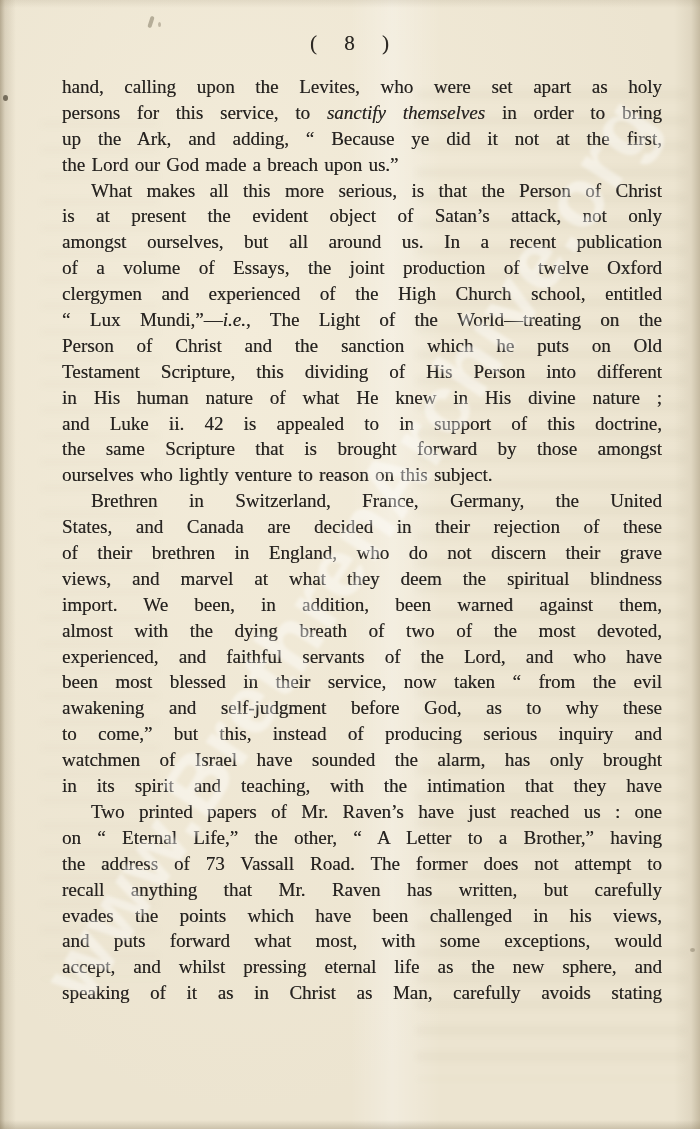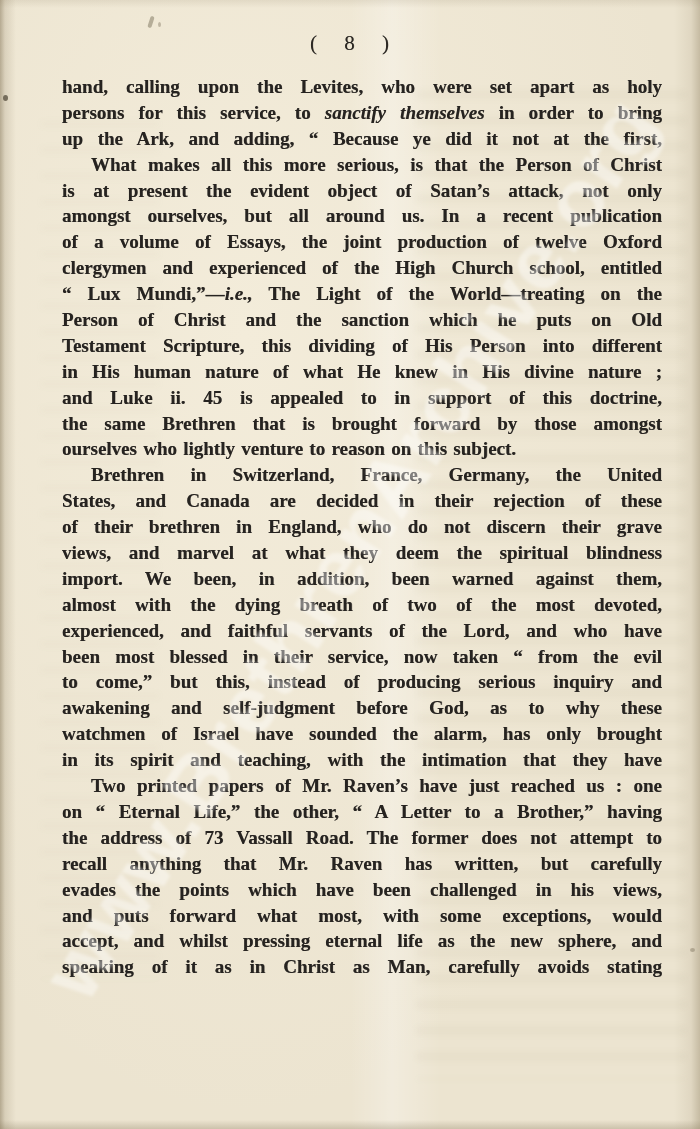--- a/index.html
+++ b/index.html
@@ -46,21 +46,21 @@
     letter-spacing:1px;
     text-shadow:0.3px 0.3px 0.4px rgba(43,40,35,0.5);
   }
   .body-text {
     position:absolute; left:62px; top:74px; width:600px;
     font-size:19px;
     line-height:25.9px;
     color:#262320;
     text-shadow:0.3px 0.3px 0.5px rgba(38,35,32,0.55);
   }
-  .para { margin:0;font-weight:bold; }
+  .para { margin:0; }
   .para.indent .line:first-child { text-indent:29px; }
   .line {
     height:25.9px;
     overflow:hidden;
     text-align:justify;
     text-align-last:justify;
     word-spacing:1.5px;
   }
   .line.short-last { text-align-last:left; }
   .watermark {
@@ -89,46 +89,47 @@
   <div class="bleed"></div>
   <div class="bleed2"></div>
 
   <div class="header">( 8 )</div>
 
   <div class="body-text" id="paragraphs">
       <div class="para">
         <div class="line">hand, calling upon the Levites, who were set apart as holy</div>
         <div class="line">persons for this service, to <i>sanctify themselves</i> in order to bring</div>
         <div class="line">up the Ark, and adding, “ Because ye did it not at the first,</div>
+        <div class="line short-last">the Lord our God made a breach upon us.”</div>
       </div>
       <div class="para indent">
         <div class="line">What makes all this more serious, is that the Person of Christ</div>
         <div class="line">is at present the evident object of Satan’s attack, not only</div>
         <div class="line">amongst ourselves, but all around us.  In a recent publication</div>
         <div class="line">of a volume of Essays, the joint production of twelve Oxford</div>
         <div class="line">clergymen and experienced of the High Church school, entitled</div>
         <div class="line">“ Lux Mundi,”—<i>i.e.,</i> The Light of the World—treating on the</div>
         <div class="line">Person of Christ and the sanction which he puts on Old</div>
         <div class="line">Testament Scripture, this dividing of His Person into different</div>
         <div class="line">in His human nature of what He knew in His divine nature ;</div>
-        <div class="line">and Luke ii. 45 is appealed to in support of this doctrine,</div>
-        <div class="line">the same Brethren that is brought forward by those amongst</div>
+        <div class="line">and Luke ii. 42 is appealed to in support of this doctrine,</div>
+        <div class="line">the same Scripture that is brought forward by those amongst</div>
         <div class="line short-last">ourselves who lightly venture to reason on this subject.</div>
       </div>
       <div class="para indent">
         <div class="line">Brethren in Switzerland, France, Germany, the United</div>
         <div class="line">States, and Canada are decided in their rejection of these</div>
         <div class="line">of their brethren in England, who do not discern their grave</div>
         <div class="line">views, and marvel at what they deem the spiritual blindness</div>
         <div class="line">import.  We been, in addition, been warned against them,</div>
         <div class="line">almost with the dying breath of two of the most devoted,</div>
         <div class="line">experienced, and faithful servants of the Lord, and who have</div>
         <div class="line">been most blessed in their service, now taken “ from the evil</div>
+        <div class="line">awakening and self-judgment before God, as to why these</div>
         <div class="line">to come,” but this, instead of producing serious inquiry and</div>
-        <div class="line">awakening and self-judgment before God, as to why these</div>
         <div class="line">watchmen of Israel have sounded the alarm, has only brought</div>
         <div class="line">in its spirit and teaching, with the intimation that they have</div>
       </div>
       <div class="para indent">
         <div class="line">Two printed papers of Mr. Raven’s have just reached us : one</div>
         <div class="line">on “ Eternal Life,” the other, “ A Letter to a Brother,” having</div>
         <div class="line">the address of 73 Vassall Road.  The former does not attempt to</div>
         <div class="line">recall anything that Mr. Raven has written, but carefully</div>
         <div class="line">evades the points which have been challenged in his views,</div>
         <div class="line">and puts forward what most, with some exceptions, would</div>

